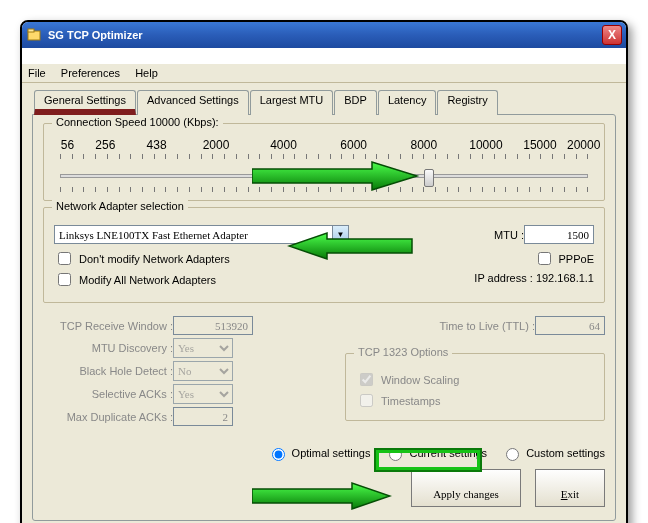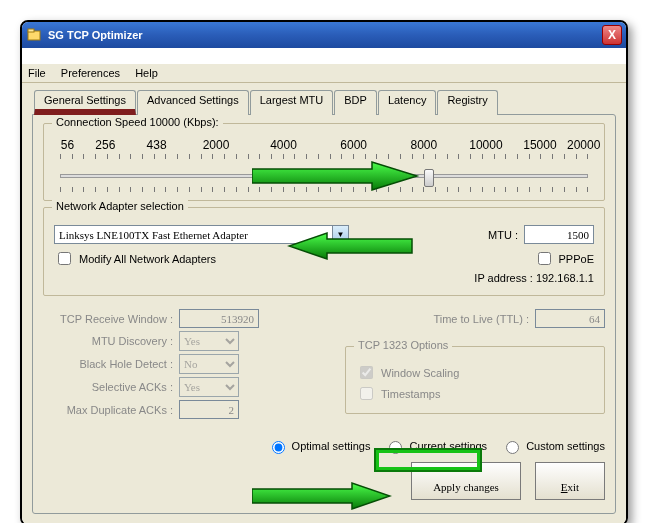--- a/index.html
+++ b/index.html
@@ -108,21 +108,21 @@
   }
   .thumb {
     position:absolute;
     top:-6px;
     width:10px; height:18px;
     background:linear-gradient(to bottom,#fafafa,#ccc);
     border:1px solid #777;
     border-radius:2px;
   }
   
-  .row { display:flex; align-items:center; margin:3px 0; gap:6px; }
+  .row { display:flex; align-items:center; margin:3px 0; }
   label.right { text-align:right; display:inline-block; }
   input[type="text"] {
     border:1px solid #7a8a99;
     background:#fff;
     font: 11px Tahoma;
     padding:2px 4px;
     height:19px;
   }
   input[readonly] { background:#ece9d8; color:#888; }
   select {
@@ -315,20 +315,24 @@
             <div style="position:relative; flex:0 0 295px;">
               <input type="text" readonly="" style="width: 100%; background: rgb(255, 255, 255); color: rgb(0, 0, 0);" value="Linksys LNE100TX Fast Ethernet Adapter">
               <div style="position:absolute; right:1px; top:1px; width:16px; height:17px; background:linear-gradient(#dbeefb,#a9cbe8); border-left:1px solid #7a8a99; text-align:center; font-size:8px; line-height:17px;">▼</div>
             </div>
             <span style="flex:1"></span>
             <label class="right" style="width:40px">MTU :</label>
             <input type="text" style="width: 70px; text-align: right;" value="1500">
           </div>
           <div class="row" style="align-items:flex-start;">
             <div style="flex:1">
+              <div class="chk">
+                  <input type="checkbox" style="">
+                  <span>Don't modify Network Adapters</span>
+                </div>
               <div class="chk">
                   <input type="checkbox" style="">
                   <span>Modify All Network Adapters</span>
                 </div>
             </div>
             <div style="width:180px; text-align:left;">
               <div class="chk" style="justify-content:flex-end;">
                   <input type="checkbox" style="">
                   <span>PPPoE</span>
                 </div>

